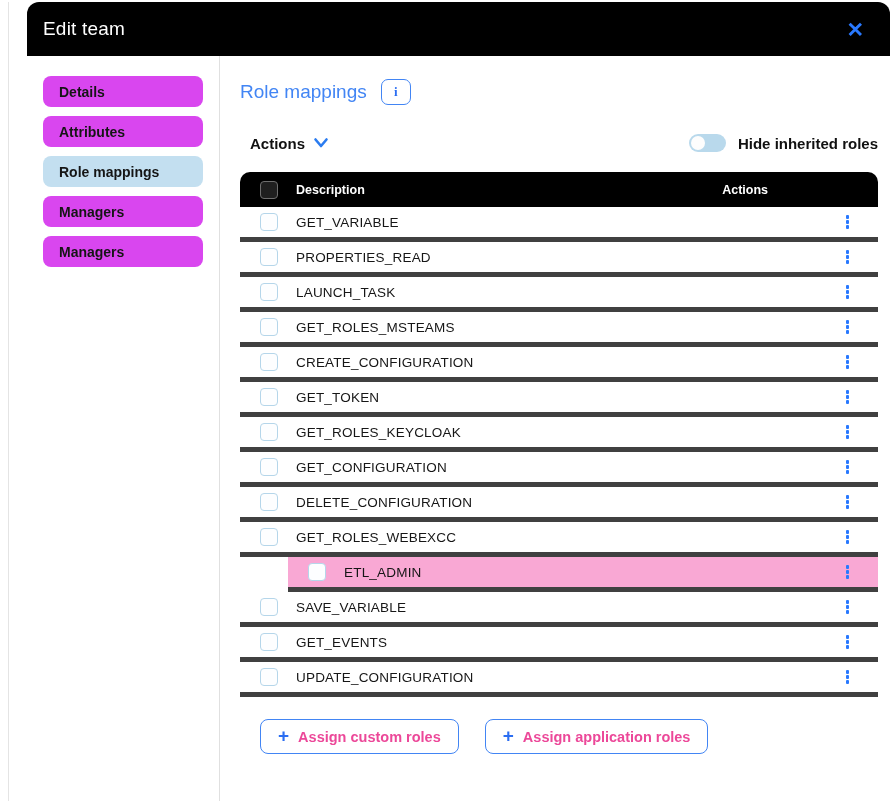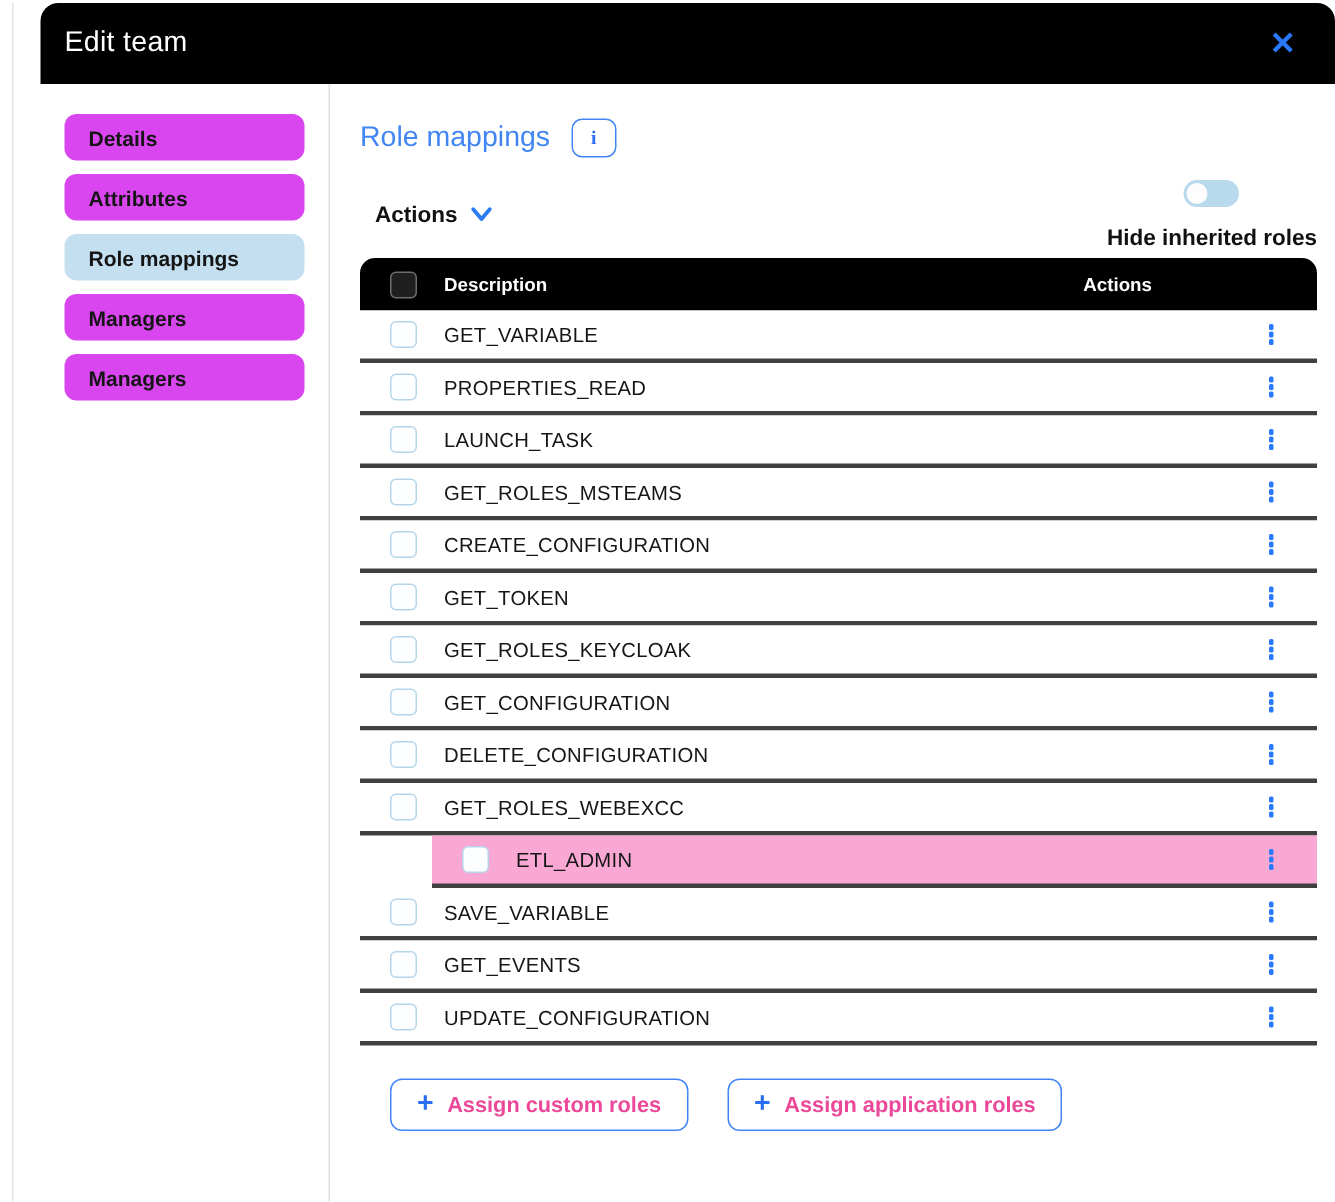--- a/index.html
+++ b/index.html
@@ -31,40 +31,40 @@
   .title-row { display: flex; align-items: center; gap: 14px; height: 28px; }
   .page-title { color: #4285f4; font-size: 19px; font-weight: 400; }
   .info-chip { width: 30px; height: 26px; border: 1.6px solid #4285f4; border-radius: 7px;
                background: #ffffff; color: #2b6ef2; font-size: 13px; font-weight: 700;
                display: flex; align-items: center; justify-content: center; cursor: pointer;
                font-family: "Liberation Serif", serif; }
 
   .actions-row { margin-top: 24px; display: flex; align-items: center; justify-content: space-between; height: 26px; }
   .actions-menu { display: flex; align-items: center; gap: 8px; cursor: pointer; margin-left: 10px;
                   background: none; border: none; font-size: 15px; font-weight: 700; color: #111; }
-  .toggle-group { display: flex; align-items: center; gap: 12px; flex-direction: column; }
+  .toggle-group { display: flex; align-items: center; gap: 12px; }
   .toggle { width: 37px; height: 18px; border-radius: 9px; background: #b9d9ec; position: relative;
             border: none; cursor: pointer; }
   .toggle .knob { position: absolute; left: 2px; top: 2px; width: 14px; height: 14px;
                   border-radius: 50%; background: #fdfdfd; }
   .toggle-label { font-size: 15px; font-weight: 700; color: #111; }
 
   
   .table { margin-top: 16px; }
   .thead { background: #000000; border-radius: 10px 10px 0 0; height: 35px;
            display: grid; grid-template-columns: 56px 232px 1fr 90px; align-items: center; }
   .thead .col { color: #ffffff; font-size: 12.5px; font-weight: 700; }
   .thead .col-actions { text-align: right; padding-right: 20px; }
   .cb { width: 18px; height: 18px; border-radius: 4px; display: inline-block; cursor: pointer; }
   .cb-cell { padding-left: 20px; display: flex; align-items: center; }
   .cb-header { background: #1f1f1f; border: 1.5px solid #6e6e6e; }
   .cb-row { background: #fdfeff; border: 1.5px solid #b5d6ea; }
 
   .trow { height: 35px; display: grid; grid-template-columns: 56px 232px 1fr 90px;
-          align-items: center; border-bottom: 3px solid #404040; background: #ffffff; }
+          align-items: center; border-bottom: 5px solid #404040; background: #ffffff; }
   .trow.highlighted { background: #f9a8d4; margin-left: 48px; }
   .name-cell { font-size: 13.5px; color: #161616; letter-spacing: .2px; }
   .desc-cell { font-size: 13.5px; color: #161616; }
   .actions-cell { display: flex; justify-content: flex-end; padding-right: 26px; }
   .kebab { display: flex; flex-direction: column; gap: 1.5px; background: none; border: none;
            cursor: pointer; padding: 3px; }
   .kebab i { width: 3.5px; height: 3.5px; background: #2979ff; border-radius: 1px; display: block; }
 
   
   .footer-btns { margin-top: 22px; display: flex; gap: 26px; padding-left: 20px; }

